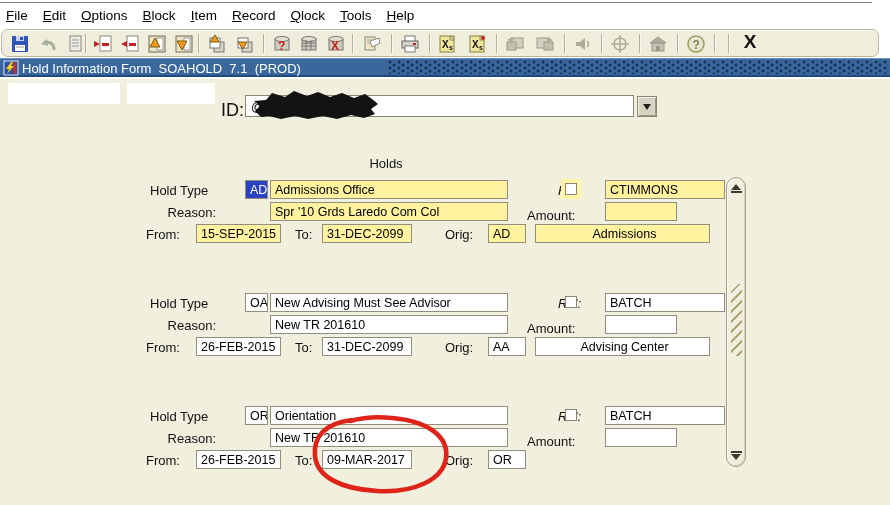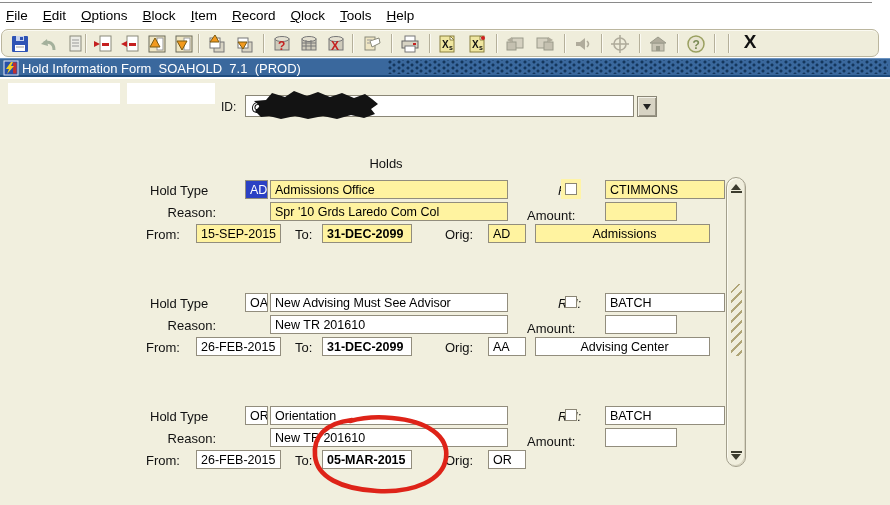--- a/index.html
+++ b/index.html
@@ -27,21 +27,21 @@
       background:
         radial-gradient(circle at 2px 2px, #14365C 1.4px, transparent 1.7px) 0 0/9px 6px,
         radial-gradient(circle at 2px 2px, #14365C 1.4px, transparent 1.7px) 4px 3px/9px 6px; }
   .titlebar-icon { position:absolute; left:3px; top:1px; }
   .titlebar-text { position:absolute; left:22px; top:2px; color:#ffffff; font-size:13px; white-space:pre; }
 
   
   .content { position:absolute; left:0; top:79px; width:890px; height:426px; background:#F1EFDE; }
   .redact { position:absolute; background:#ffffff; }
 
-  .id-label { position:absolute; left:221px; top:21px; font-size:12px; color:#111; }
+  .id-label { position:absolute; left:221px; top:21px; font-size:18px; color:#111; }
   .id-input { position:absolute; left:245px; top:16px; width:389px; height:22px; background:#ffffff;
               border:1px solid #8a8676; font-size:13px; color:#000; padding:3px 0 0 5px; }
   .id-drop { position:absolute; left:637px; top:17px; width:20px; height:21px; background:#D7D3C3;
              border:1px solid #8a8676; box-shadow:inset 1px 1px 0 #f4f2e8, inset -1px -1px 0 #9a9686;
              display:flex; align-items:center; justify-content:center; }
   .id-drop .caret { width:0; height:0; border-left:4px solid transparent; border-right:4px solid transparent; border-top:6px solid #222; }
 
   .holds-title { position:absolute; left:336px; top:77px; width:100px; text-align:center; font-size:13px; color:#111; }
 
   
@@ -55,21 +55,21 @@
   .l-rel      { left:558px; top:3px;font-style:italic; }
   .cb         { position:absolute; left:565px; top:3px; width:12px; height:12px; background:#ffffff; border:1px solid #8a8575; }
   .f-rel      { left:605px; top:0;    width:120px; }
   .l-reason   { left:150px; top:25px; width:66px; text-align:right; }
   .f-reason   { left:270px; top:22px; width:238px; }
   .l-amount   { left:527px; top:28px; }
   .f-amount   { left:605px; top:22px; width:72px; }
   .l-from     { left:146px; top:47px; }
   .f-from     { left:196px; top:44px; width:85px; }
   .l-to       { left:295px; top:47px; }
-  .f-to       { left:322px; top:44px; width:90px;font-weight:bold; }
+  .f-to       { left:322px; top:44px; width:90px; }
   .l-orig     { left:445px; top:47px; color:#2121CC; }
   .f-origcode { left:488px; top:44px; width:38px; }
   .f-origdesc { left:535px; top:44px; width:175px;text-align:center; }
 
   .rec.current .fld { background:#FFF3A0; }
   .rec.current .f-code { background:#2B41C4; color:#ffffff; }
   .rec.current .cb { box-shadow:0 0 0 4px #FFF4A8; }
 
   
   .sbar { position:absolute; left:726px; top:98px; width:20px; height:290px; background:#F0EEDD;
@@ -356,21 +356,21 @@
       <span class="lbl l-rel">Rel:</span>
       <div class="cb"></div>
       <div class="fld f-rel">BATCH</div>
       <span class="lbl l-reason">Reason:</span>
       <div class="fld f-reason">New TR 201610</div>
       <span class="lbl l-amount">Amount:</span>
       <div class="fld f-amount"></div>
       <span class="lbl l-from">From:</span>
       <div class="fld f-from">26-FEB-2015</div>
       <span class="lbl l-to">To:</span>
-      <div class="fld f-to">05-MAR-2015</div>
+      <div class="fld f-to">09-MAR-2017</div>
       <span class="lbl l-orig">Orig:</span>
       <div class="fld f-origcode">OR</div>
     </div>
 
     <div class="sbar">
       <div class="sb-up">
           <span class="tri-up"></span>
           <span class="sb-line"></span>
         </div>
       <div class="sb-dashes"></div>

